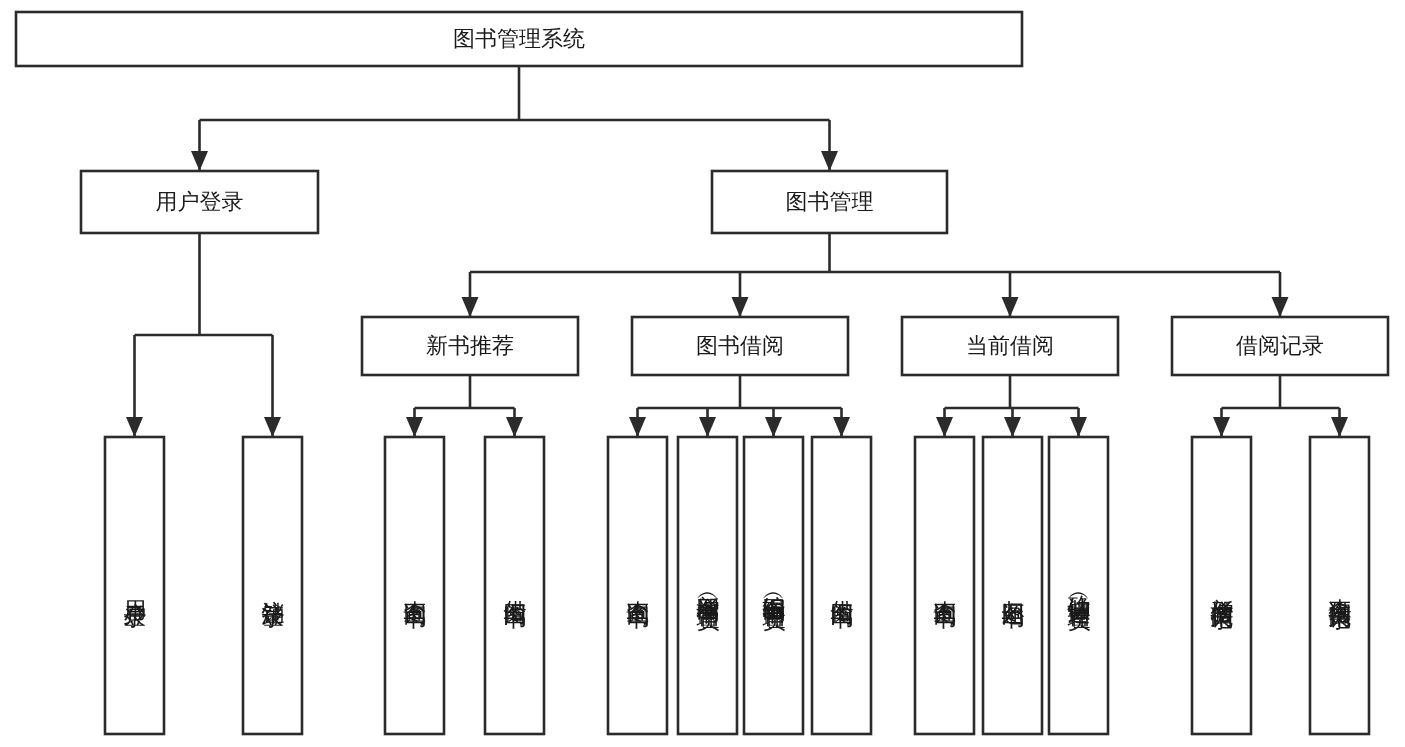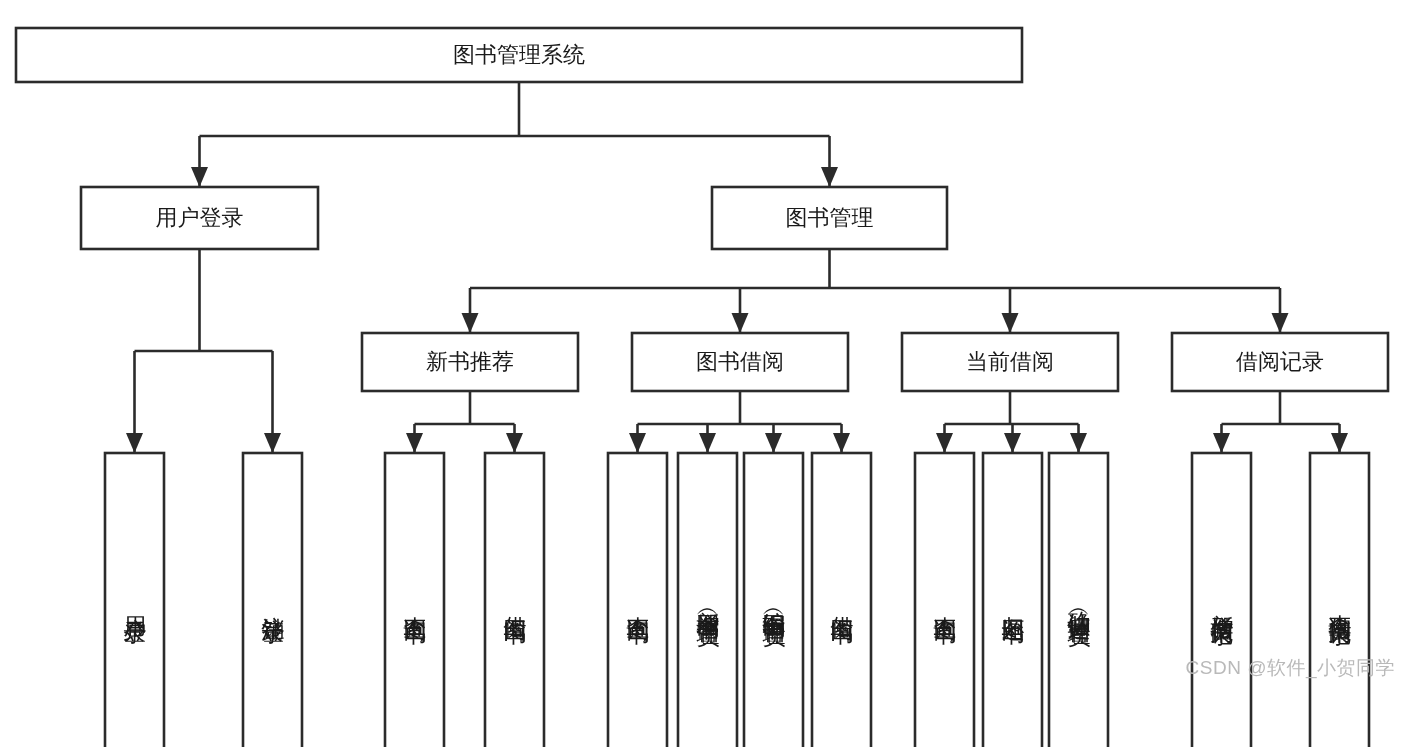--- a/index.html
+++ b/index.html
@@ -9,21 +9,21 @@
   }
   body {
     width: 1405px;
     height: 747px;
     font-family: "Liberation Sans", "DejaVu Sans", sans-serif;
     position: relative;
     overflow: hidden;
   }
   #diagram-root {
     position: absolute;
-    left: 0; top: 16px;
+    left: 0; top: 0;
     width: 1405px;
     height: 671px;
   }
   svg.flow {
     display: block;
     width: 1405px;
     height: 747px;
   }
   .node-rect {
     fill: #ffffff;
@@ -203,14 +203,13 @@
       <div class="leaf-label-wrap" style="left: 1049px; top: 437px; width: 59px; height: 297px;">
         <span class="leaf-label">确认归还（管理员）</span>
       </div>
       <div class="leaf-label-wrap" style="left: 1192px; top: 437px; width: 59px; height: 297px;">
         <span class="leaf-label">新增借阅记录</span>
       </div>
       <div class="leaf-label-wrap" style="left: 1310px; top: 437px; width: 59px; height: 297px;">
         <span class="leaf-label">查询借阅记录</span>
       </div>
     </div>
-  <div class="watermark">CSDN @软件_小贺同学</div>
 </div>
 
 </body></html>

